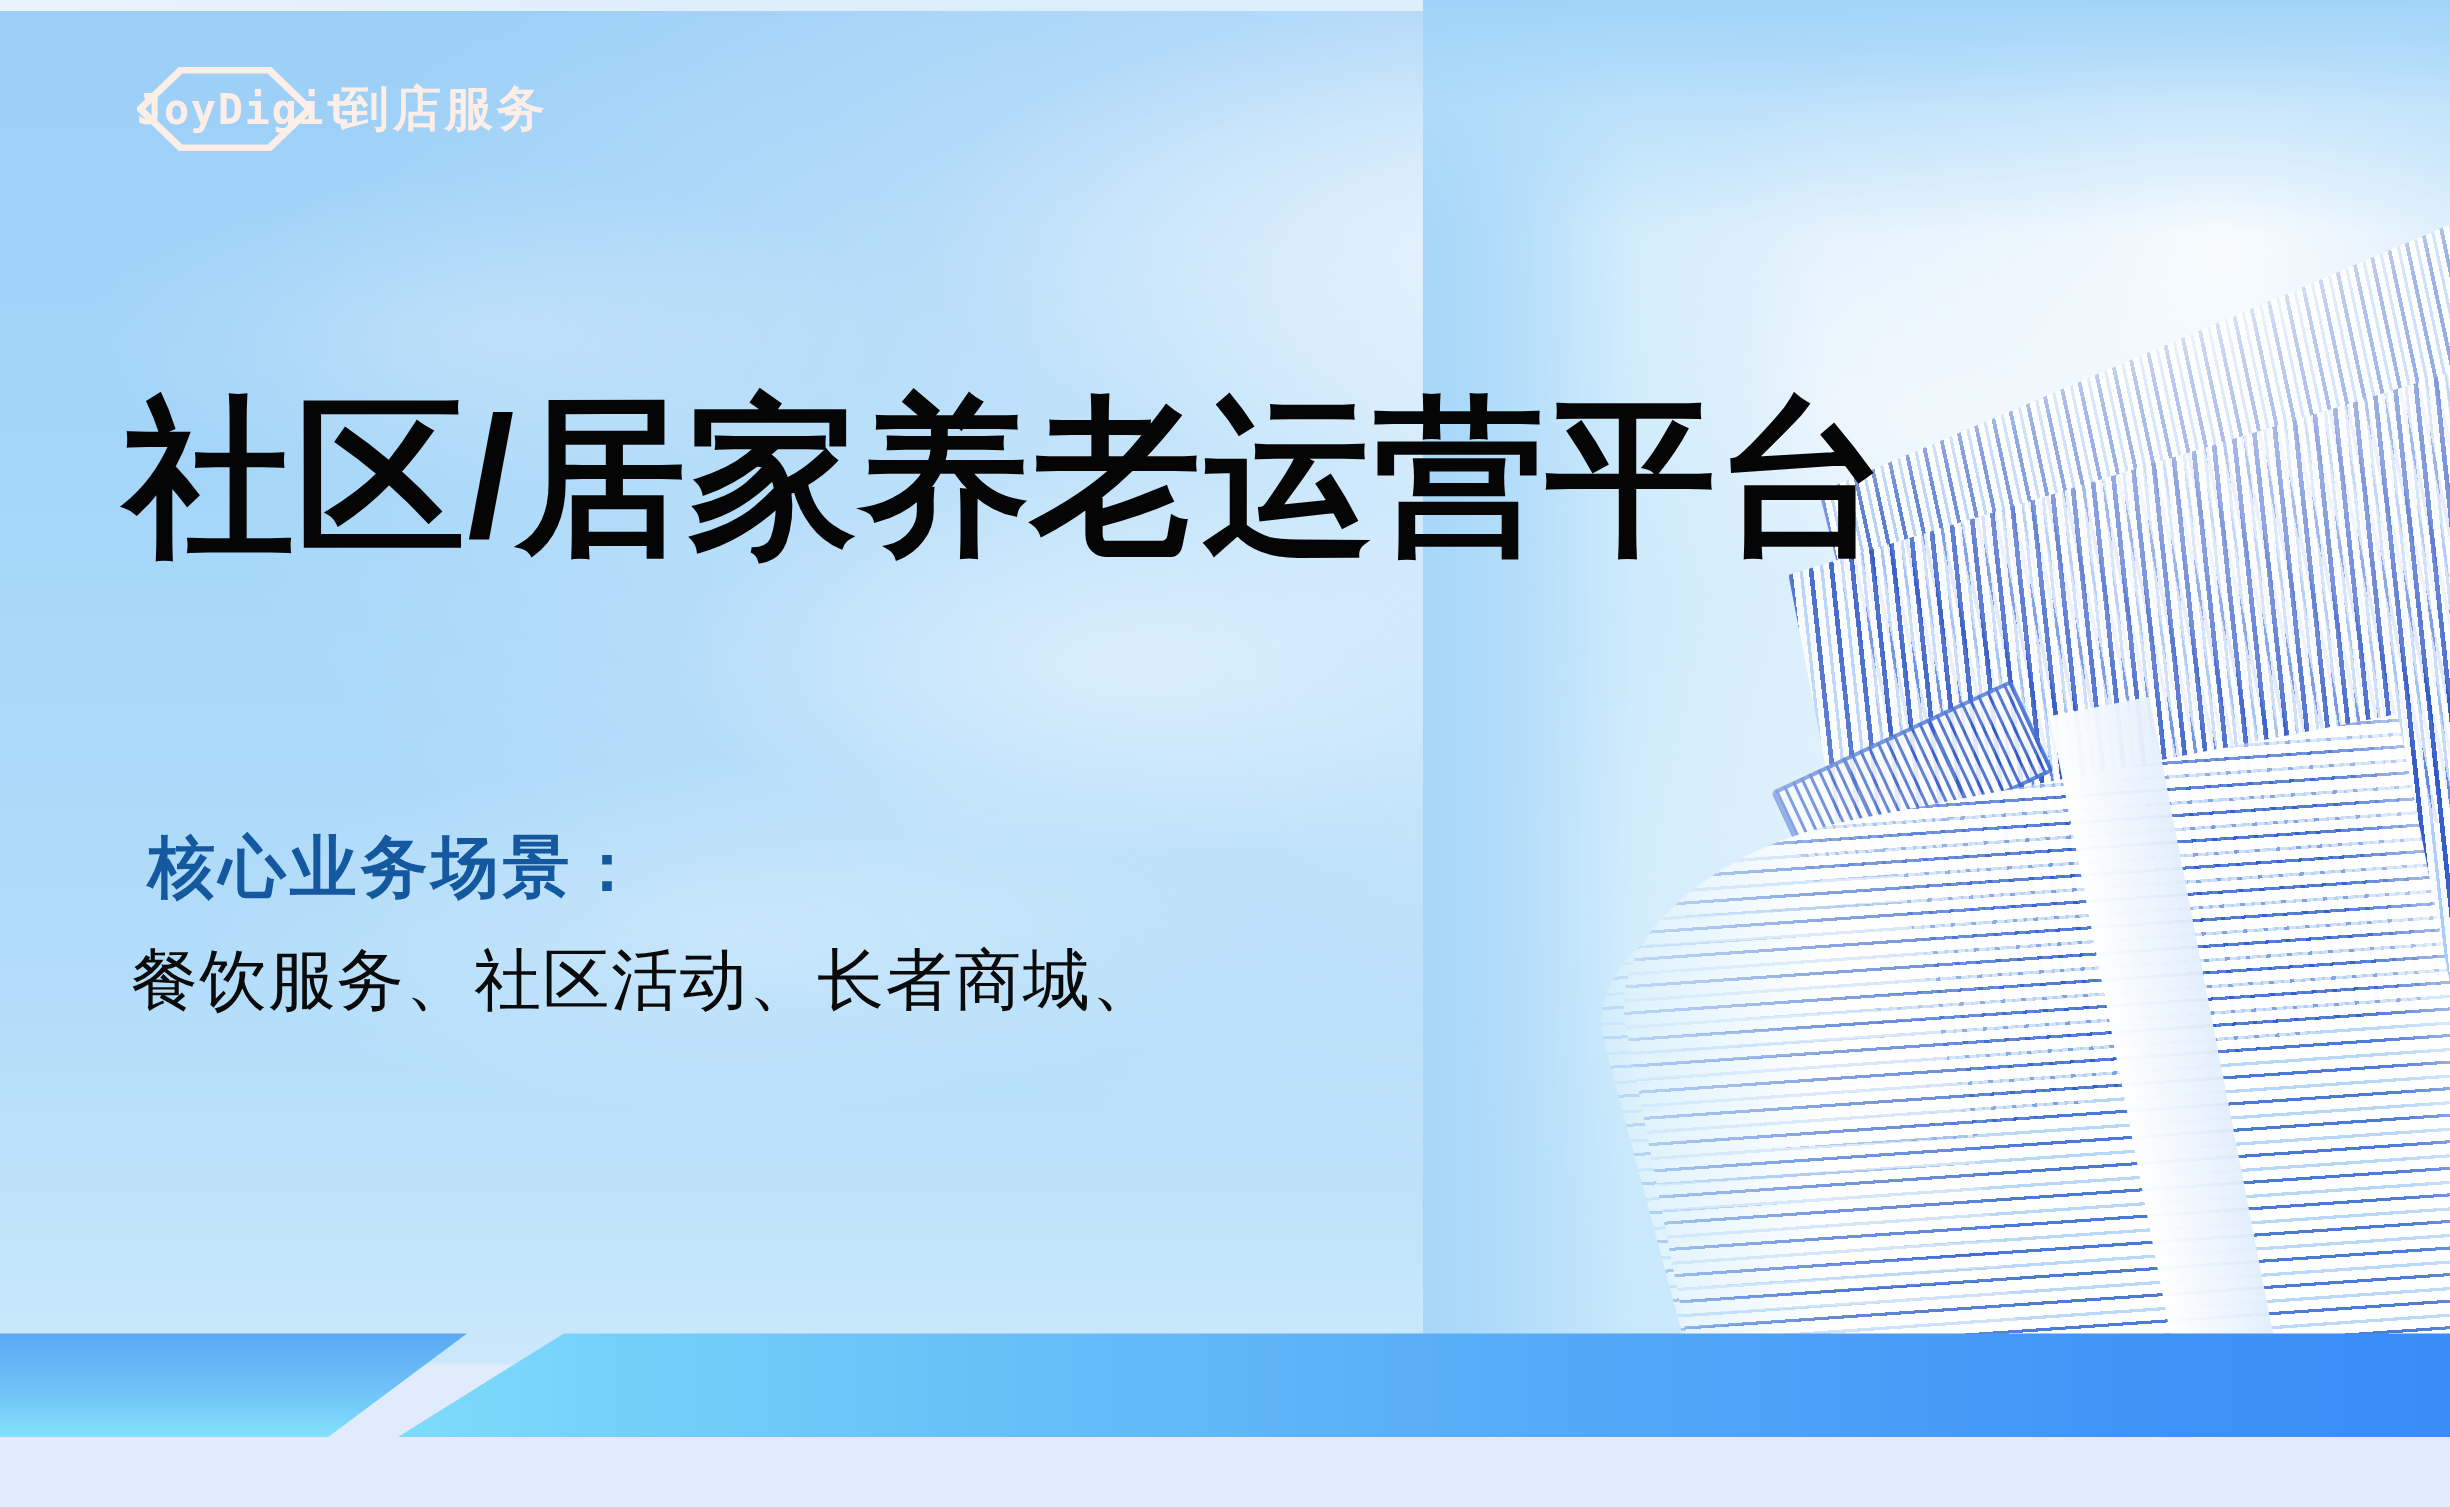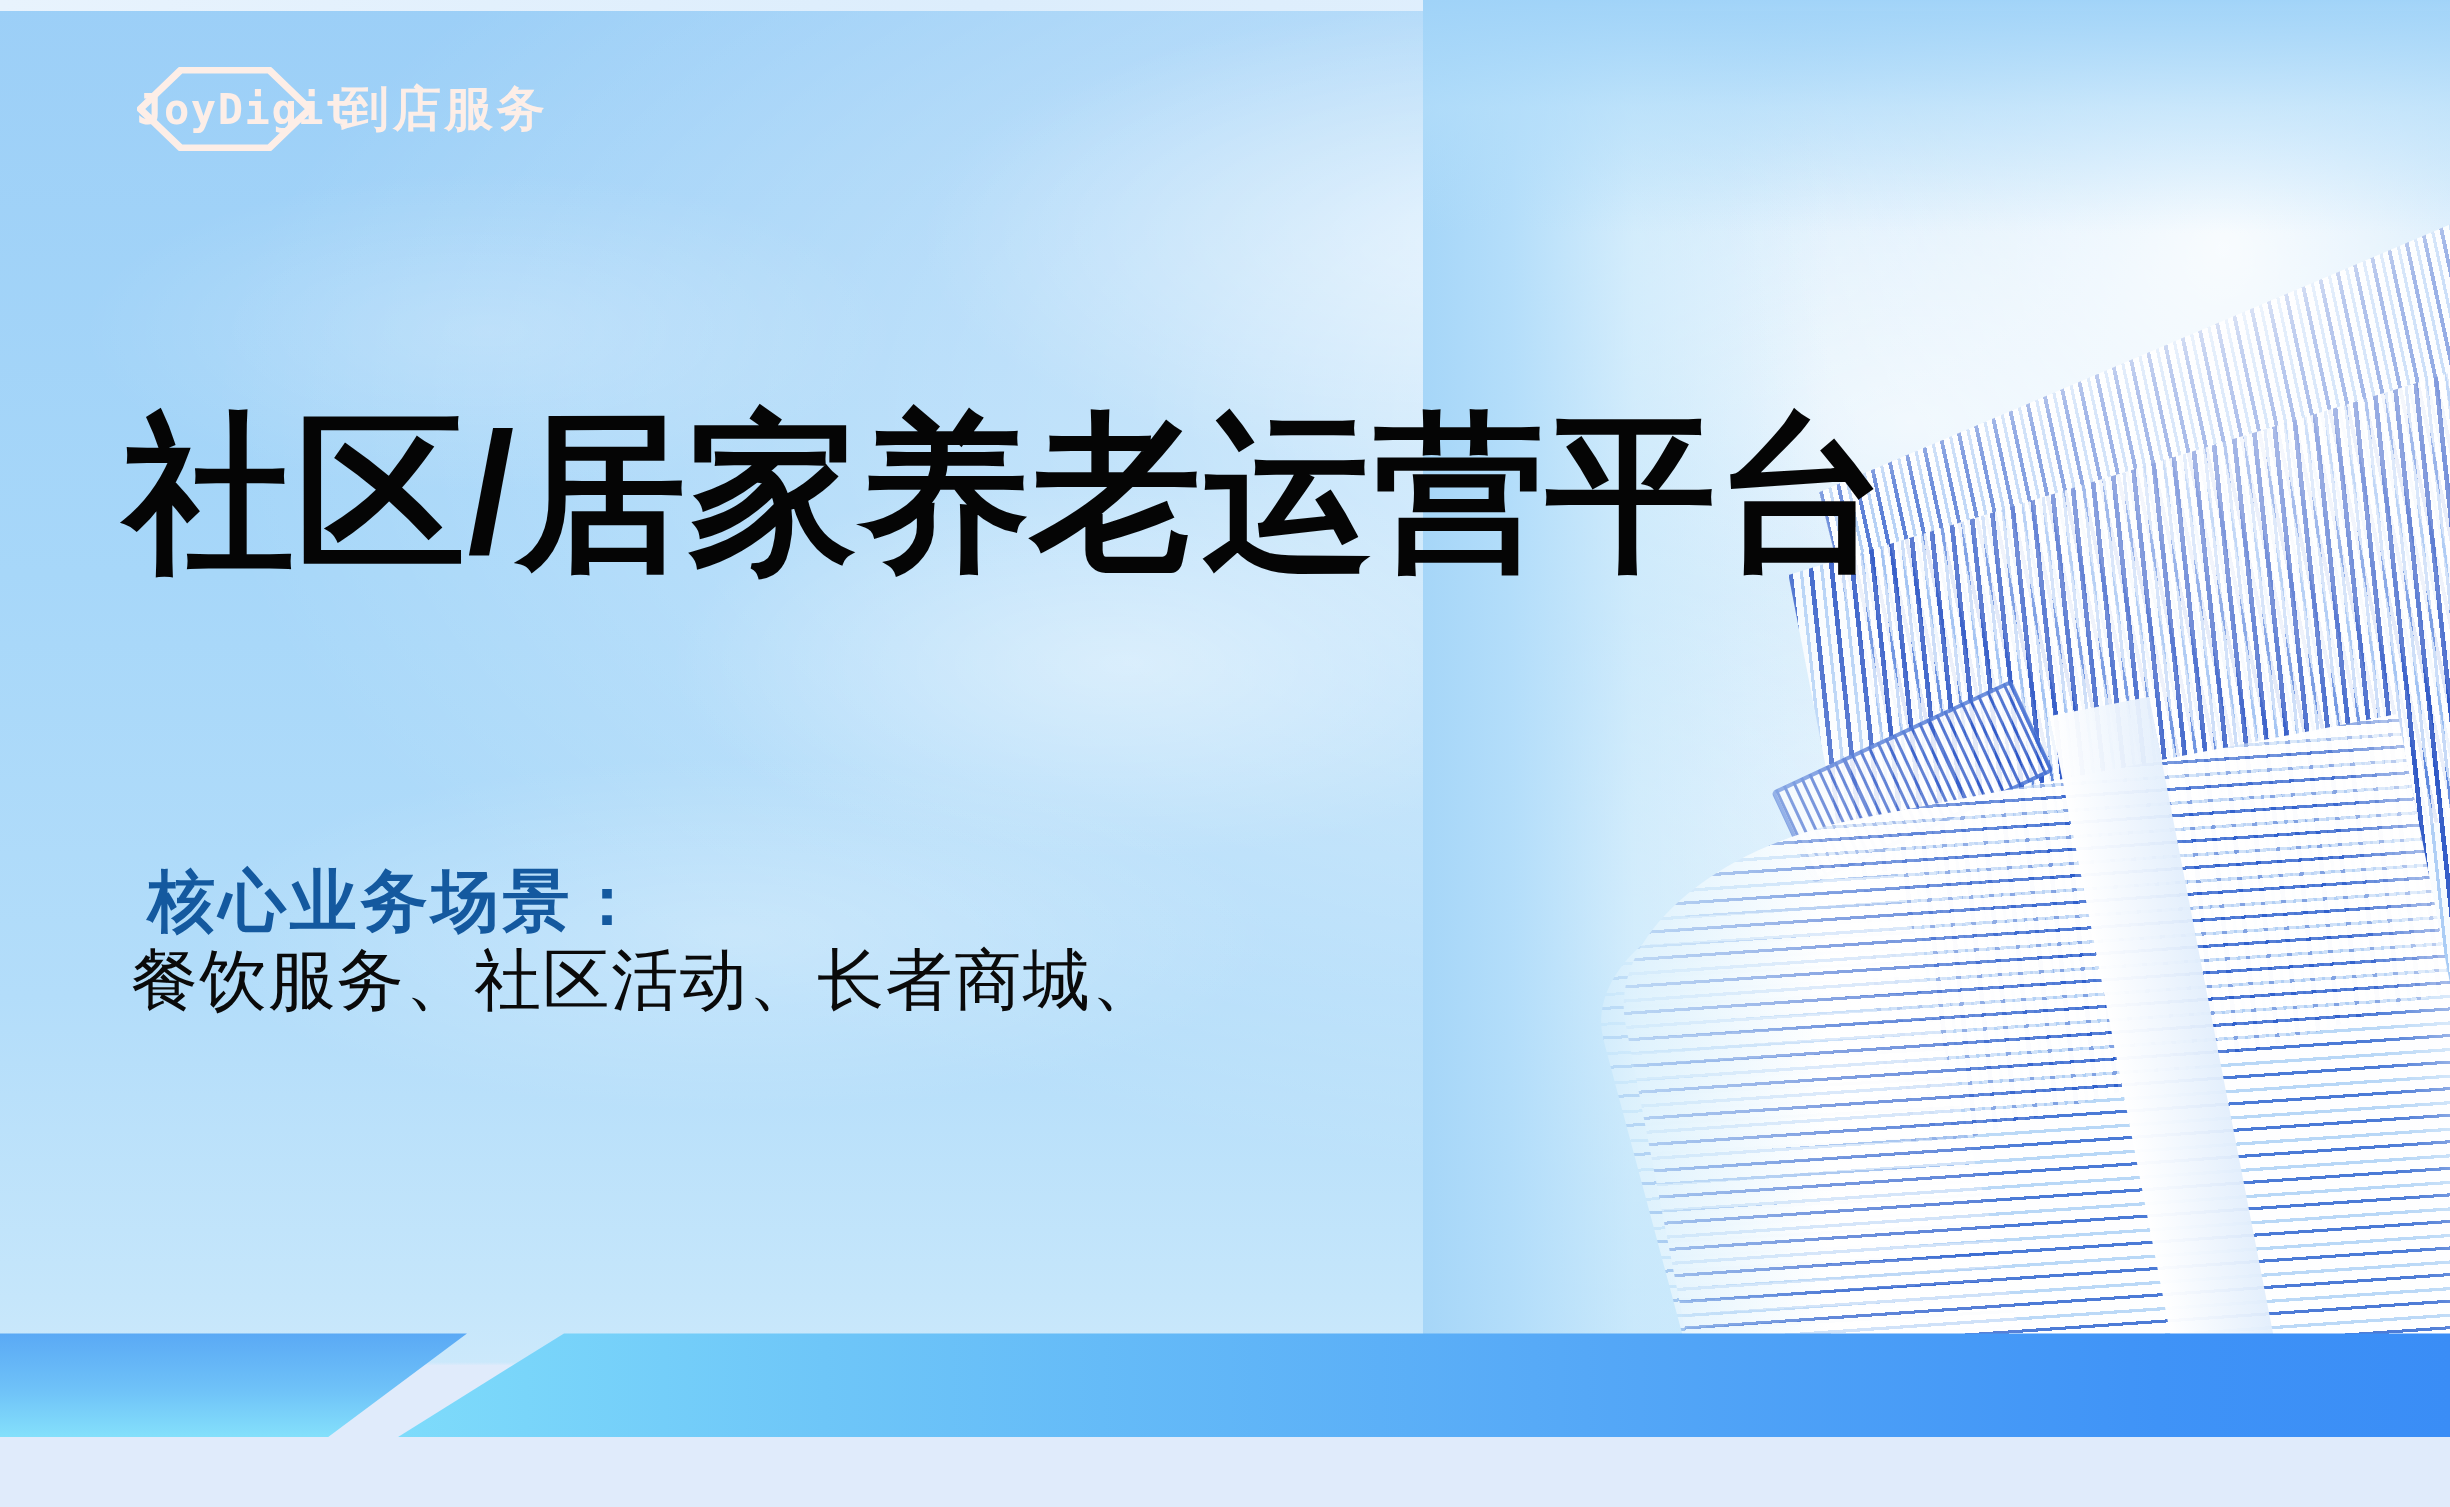--- a/index.html
+++ b/index.html
@@ -217,33 +217,33 @@
     color: #fdeee7;
     letter-spacing: 3.9px;
     line-height: 1;
     white-space: nowrap;
   }
 
   
   .headline {
     position: absolute;
     left: 124px;
-    top: 288px;
+    top: 272px;
     z-index: 5;
     font-size: 170px;
     font-weight: 700;
     line-height: 1.08;
     color: #050505;
     letter-spacing: 1.6px;
     white-space: nowrap;
   }
   .subhead {
     position: absolute;
     left: 148px;
-    top: 800px;
+    top: 766px;
     z-index: 5;
     font-size: 67px;
     font-weight: 700;
     color: #14599f;
     letter-spacing: 3.9px;
     white-space: nowrap;
   }
   .scenes {
     position: absolute;
     left: 131px;

